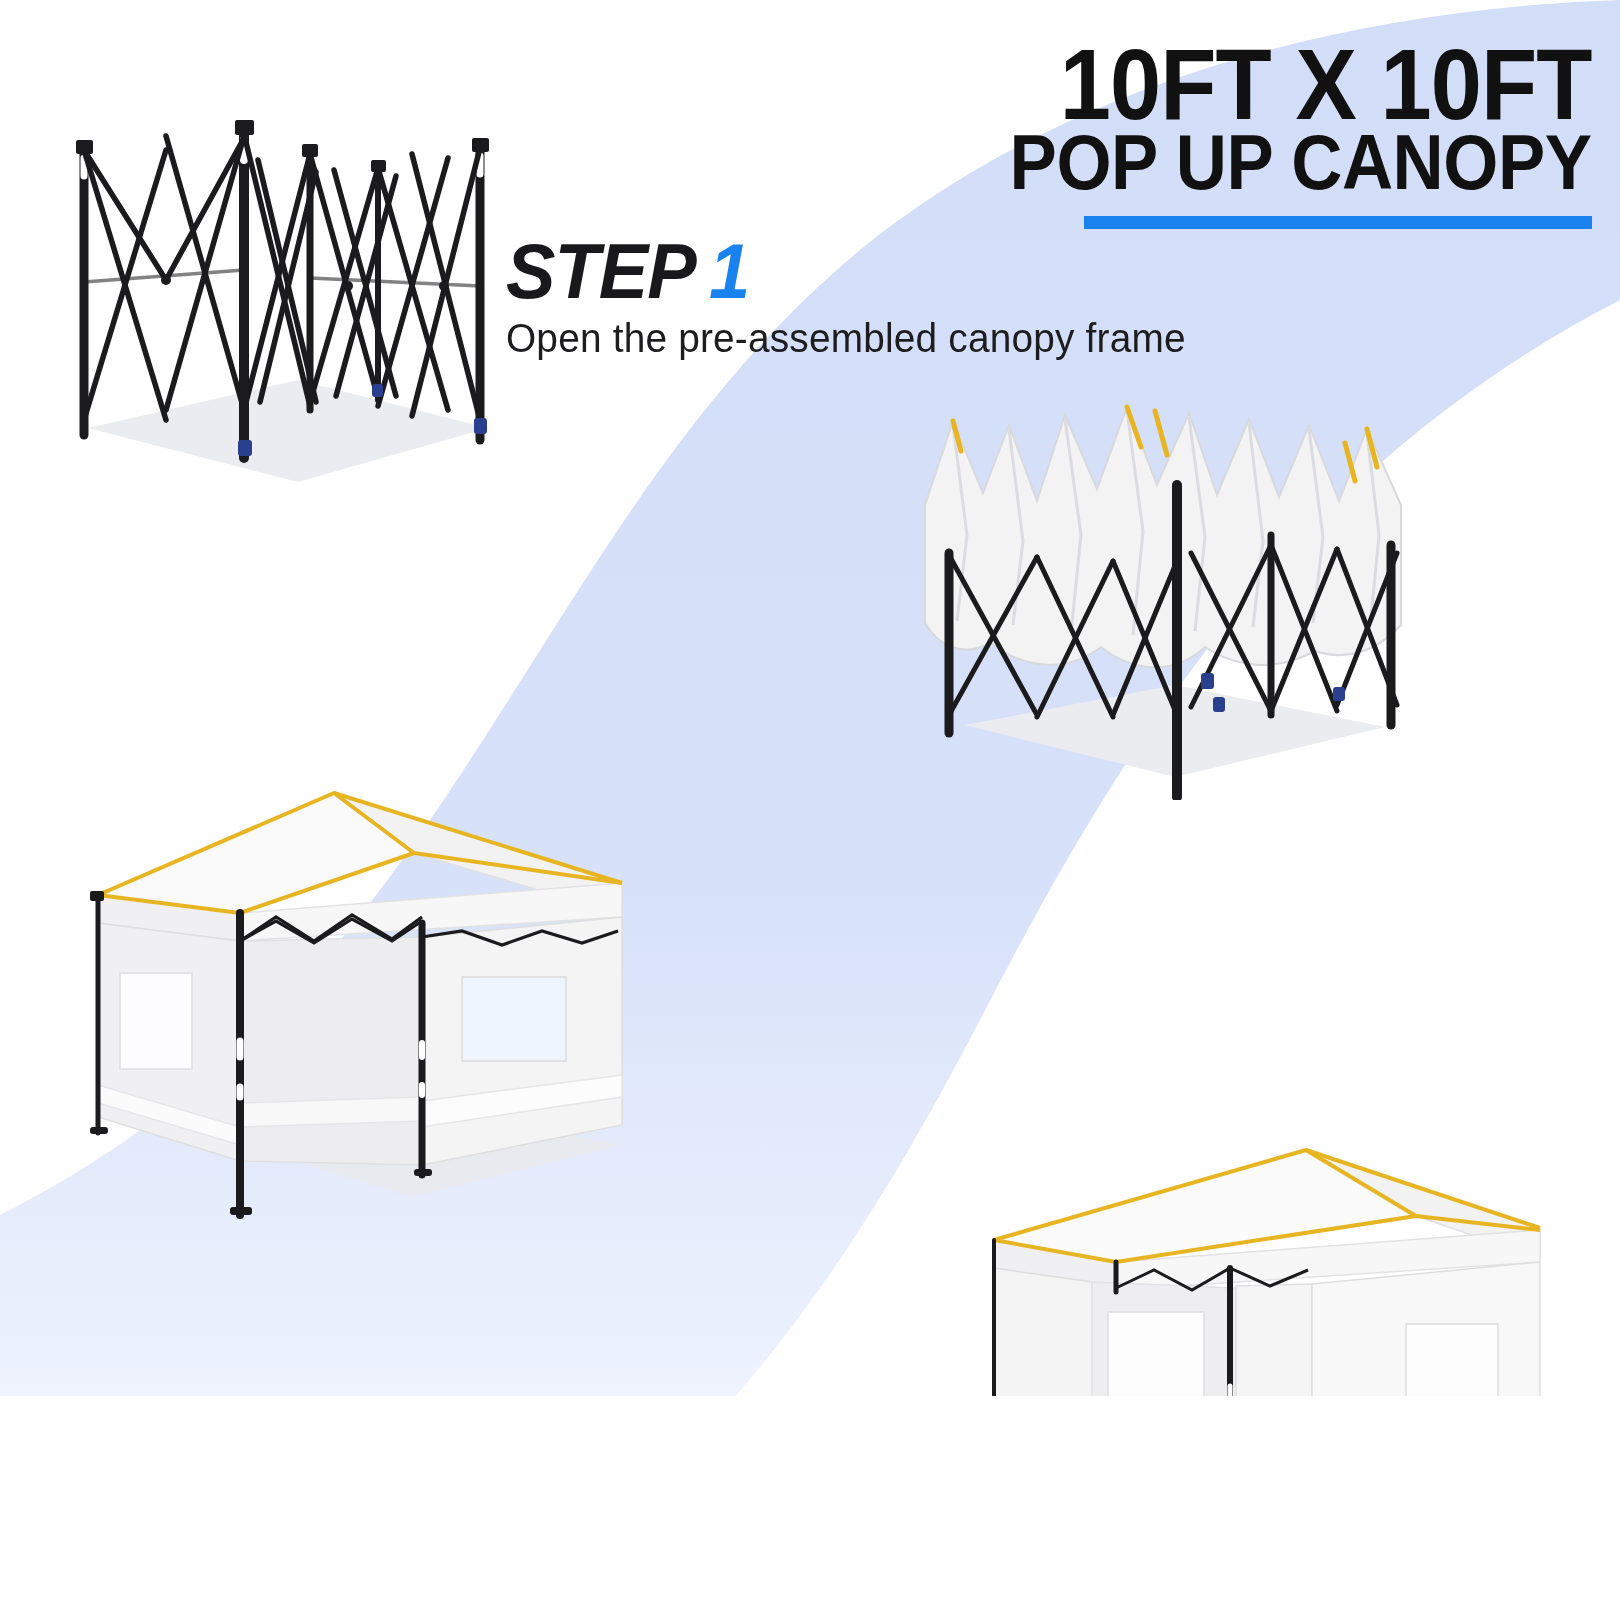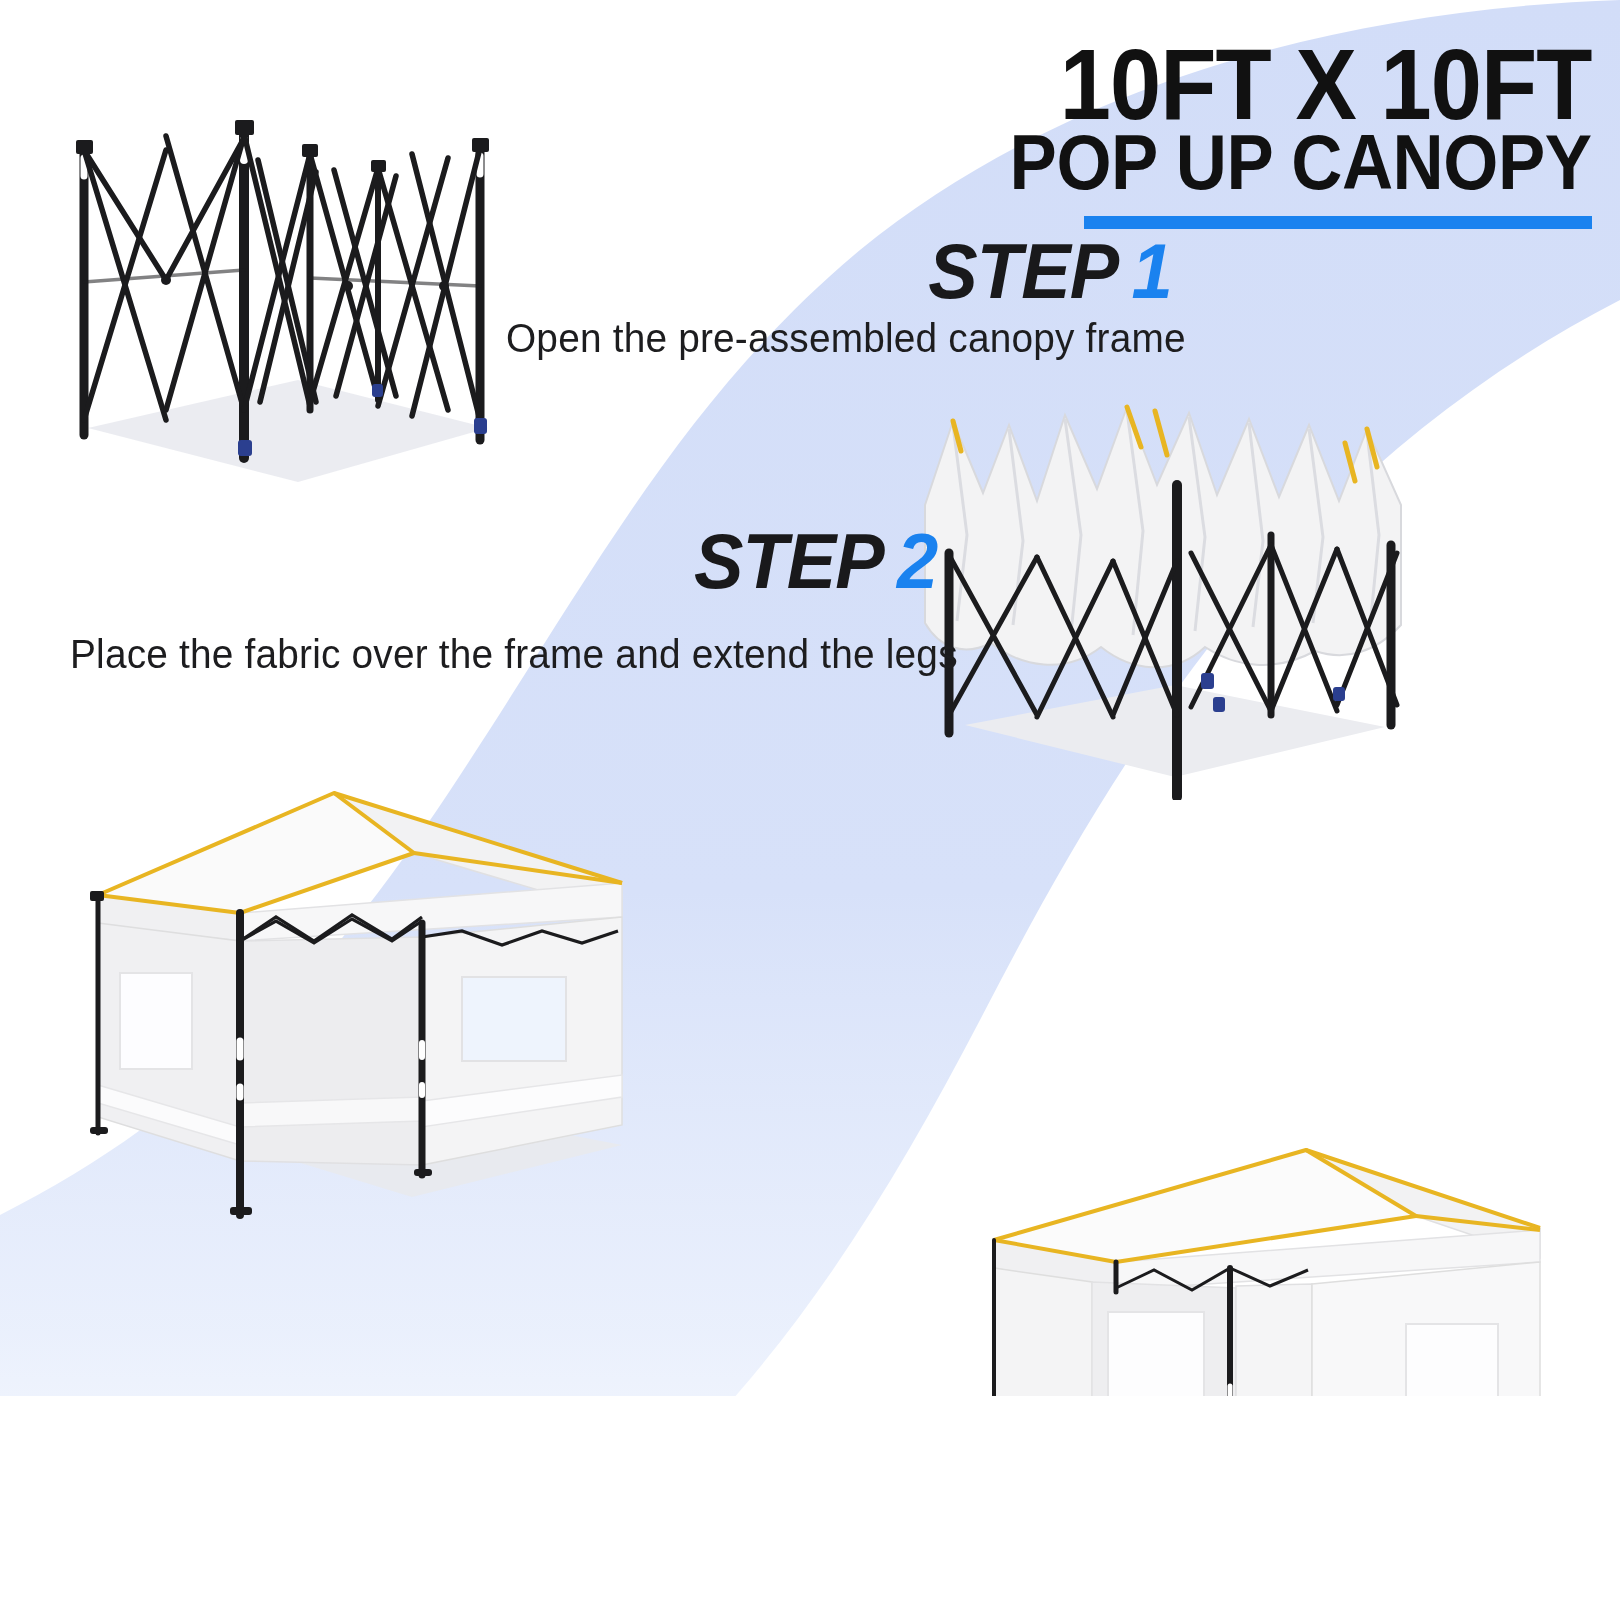--- a/index.html
+++ b/index.html
@@ -34,21 +34,21 @@
     color:#111111;
     transform:scaleX(0.92); transform-origin:right center;
     white-space:nowrap;
   }
   .headline .rule{
     display:block; height:13px; width:508px; margin-top:16px; margin-left:auto;
     background:#1a82ef;
   }
 
   
-  .step{position:absolute;z-index:5;text-align:right;}
+  .step{position:absolute;z-index:5;}
   .step-title{
     font-family:"Liberation Sans Narrow","Liberation Sans",sans-serif;
     font-weight:700; font-style:italic;
     font-size:78px; line-height:1.0; letter-spacing:-1px;
     color:#19191b; white-space:nowrap;
     transform:scaleX(0.95); transform-origin:left center;
   }
   .step-title .num{color:#1a82ef; padding-left:14px;}
   .step-cap{
     margin-top:6px;
@@ -308,22 +308,16 @@
     </g>
   </svg>
 
   <div class="step" id="step1">
     <div class="step-title">
       <span>STEP</span><span class="num">1</span>
     </div>
     <div class="step-cap">Open the pre-assembled canopy frame</div>
   </div>
 
-  <div class="step" id="step2">
-    <div class="step-title">
-      <span>STEP</span><span class="num">2</span>
-    </div>
-    <div class="step-cap">Place the fabric over the frame and extend the legs</div>
-  </div>
 
 
 
 </div>
 
 </body></html>

